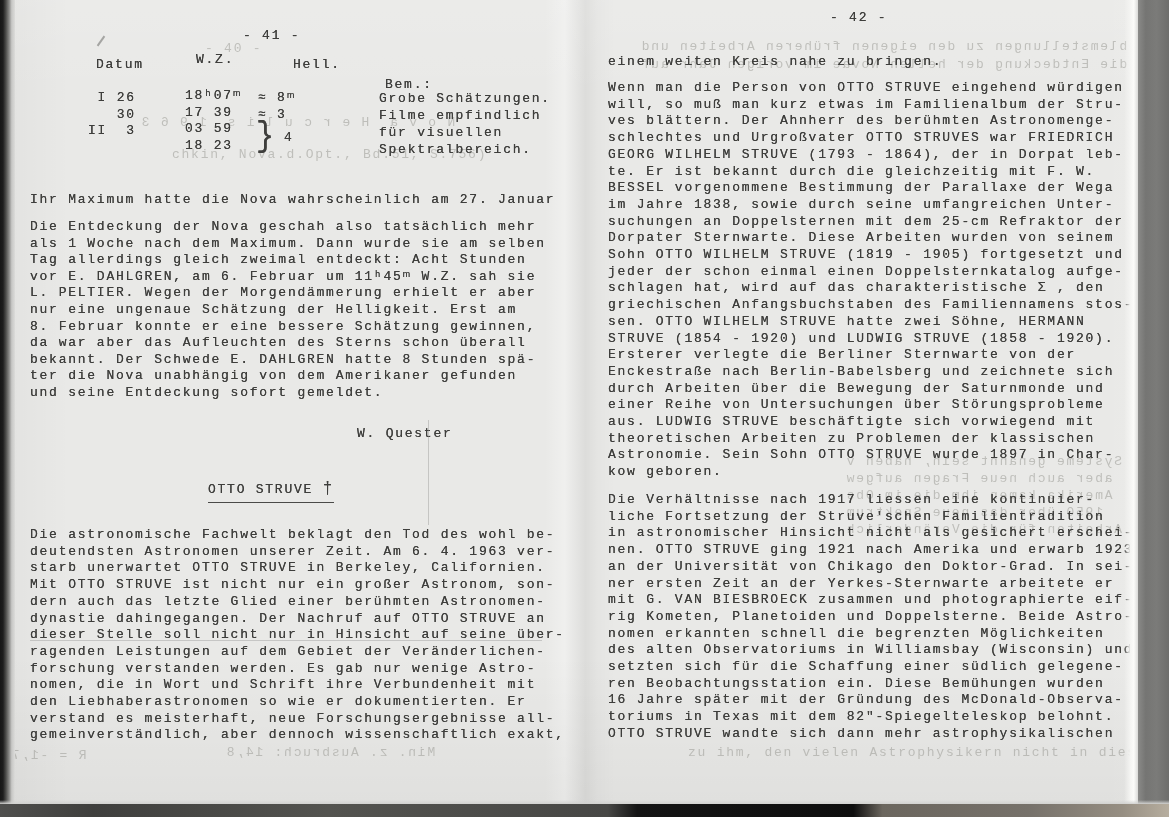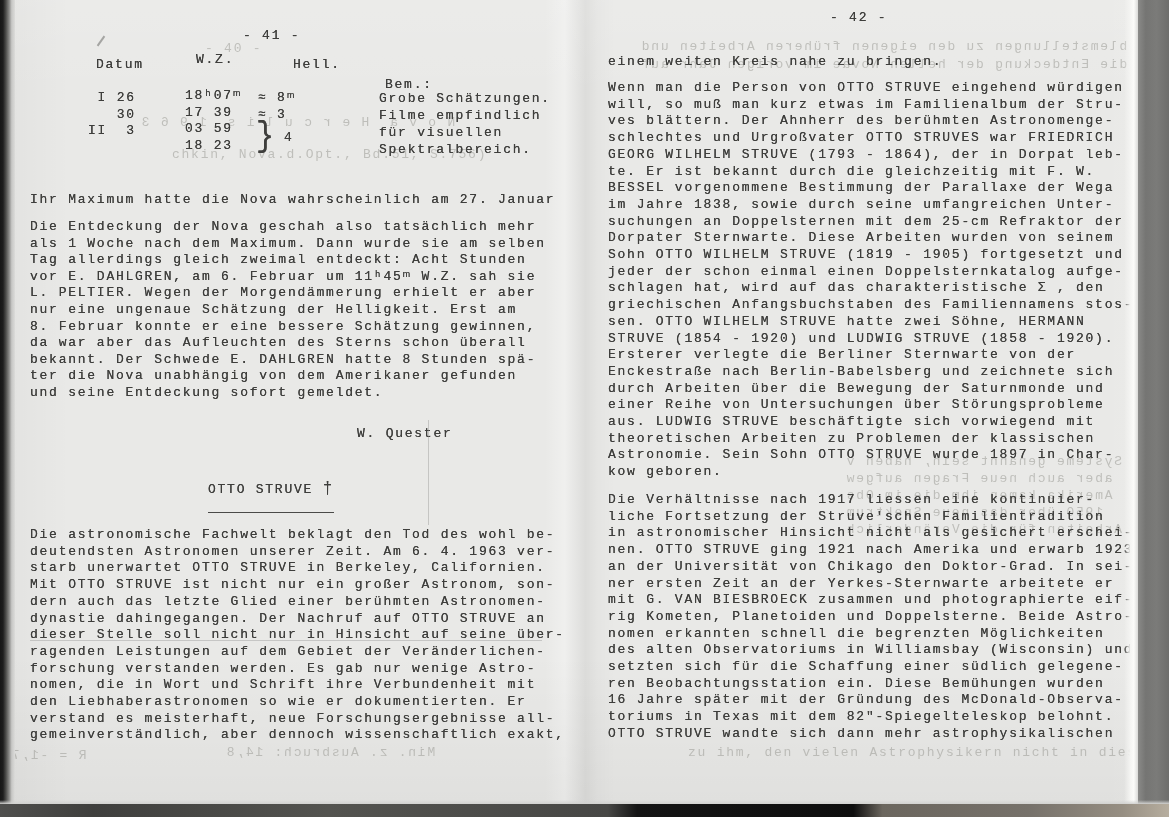--- a/index.html
+++ b/index.html
@@ -9,21 +9,21 @@
     font-family:"Liberation Mono","DejaVu Sans Mono",monospace;
   }
   
   .t{
     position:absolute;white-space:pre;
     font-size:13px;line-height:16.6px;letter-spacing:1.75px;
     color:#3e3e3c;
     text-shadow:0 0 .6px rgba(55,55,53,.9);
   }
   .rt{line-height:16.7px;}
-  .heading{border-bottom:1.3px solid #4a4a48;padding-bottom:13px;}
+  .heading{border-bottom:1.3px solid #4a4a48;padding-bottom:3px;}
   .dagger{font-size:16px;}
   .brace{font-size:30px;line-height:30px;letter-spacing:0;transform:scaleY(1.15);transform-origin:top left;}
   
   .ghost{
     position:absolute;white-space:pre;
     font-size:13px;line-height:17px;letter-spacing:1.75px;
     color:#95958f;opacity:.5;filter:blur(.55px);text-shadow:none;
   }
   .mir{transform:scaleX(-1);transform-origin:center;}
   

